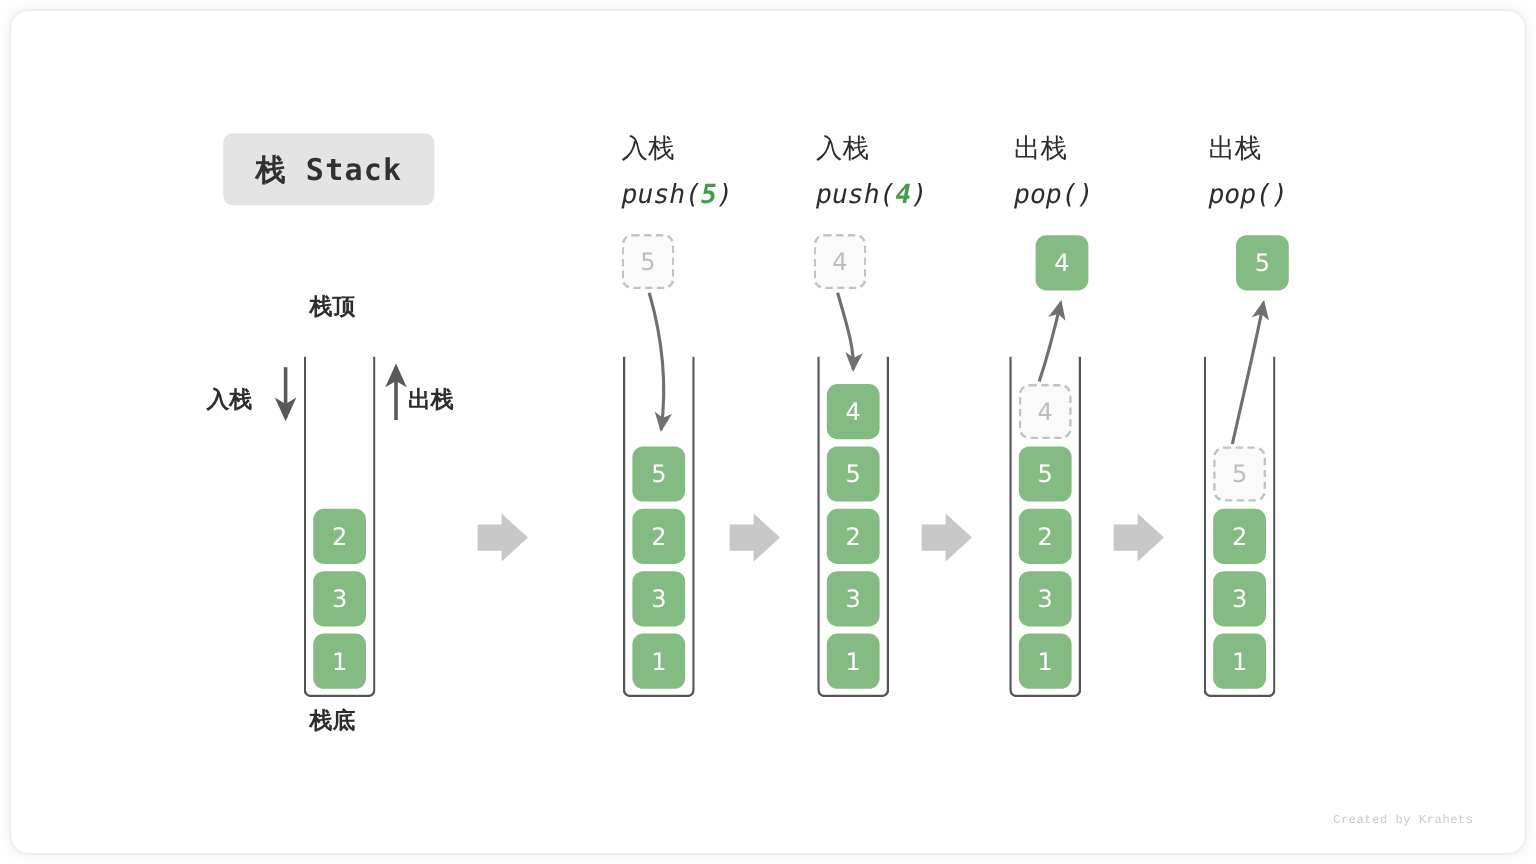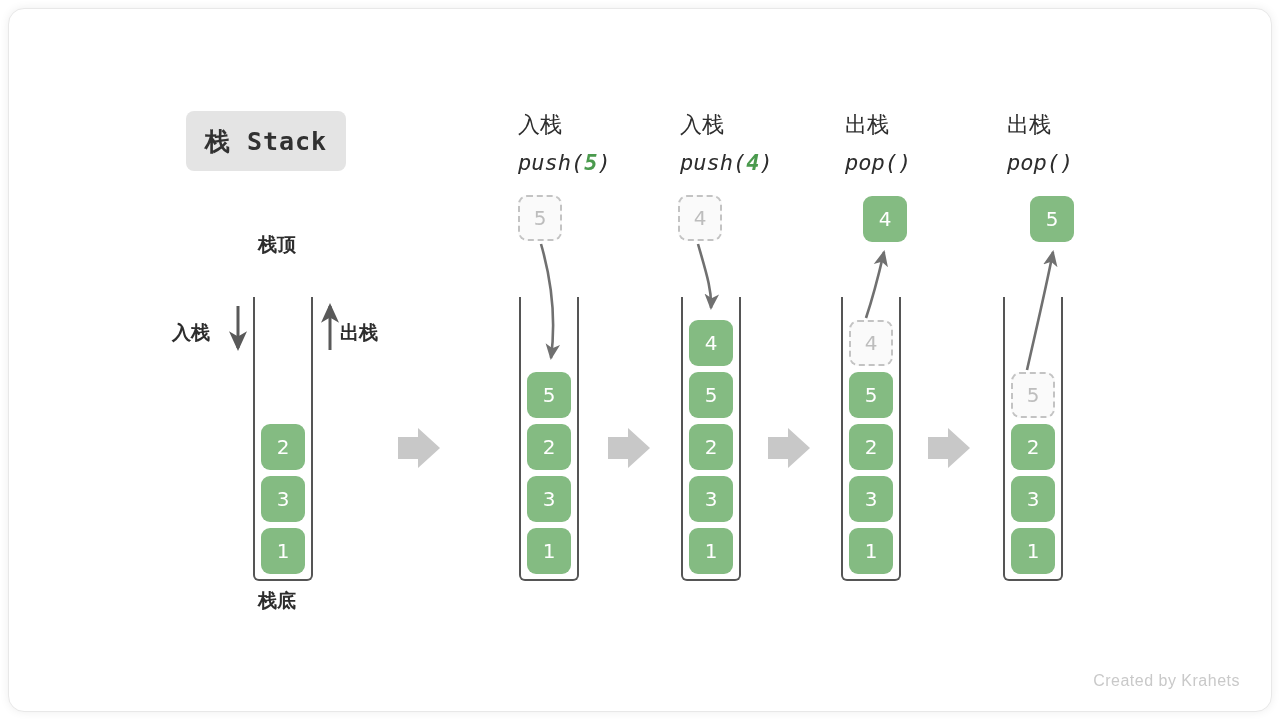--- a/index.html
+++ b/index.html
@@ -24,21 +24,21 @@
     background: #ffffff;
     border: 1px solid #e8e8e8;
     border-radius: 16px;
     box-shadow: 0 0 10px rgba(0,0,0,0.07);
     box-sizing: border-box;
   }
   .title-chip {
     position: absolute;
     left: 186px;
     top: 111px;
-    width: 160px;
+    width: 176px;
     height: 60px;
     background: #e4e4e4;
     border-radius: 8px;
     display: flex;
     align-items: center;
     justify-content: center;
     font-size: 25px;
     font-weight: bold;
     color: #313131;
     letter-spacing: 1px;
@@ -97,45 +97,45 @@
     background: #84bb82;
     color: #ffffff;
   }
   .cell.ghost {
     background: #fafafa;
     color: #bdbdbd;
     border: 2px dashed #c3c3c3;
   }
   .footer-credit {
     position: absolute;
-    right: 40px;
+    right: 52px;
     bottom: 30px;
-    font-size: 16px;
+    font-size: 10px;
     color: #c9c9c9;
-    font-family: Liberation Sans, sans-serif;
+    font-family: Liberation Mono, monospace;
     letter-spacing: 0.5px;
   }
   svg.overlay {
     position: absolute;
     left: 0;
     top: 0;
     width: 1280px;
     height: 720px;
     pointer-events: none;
   }
 </style>
 </head>
 <body>
 
 <div id="page">
   <div class="card"></div>
 
   <div class="title-chip">栈 Stack</div>
 
-  <div class="side-label" style="left:258px; top:232px;">栈顶</div>
+  <div class="side-label" style="left:258px; top:243px;">栈顶</div>
   <div class="side-label" style="left:258px; top:588px;">栈底</div>
   <div class="side-label" style="left:172px; top:320px;">入栈</div>
   <div class="side-label" style="left:340px; top:320px;">出栈</div>
 
   <div class="stack-container" style="left:253px; top:297px; width:60px; height:284px;"></div>
   <div class="cell solid" style="left:261px; top:424px;">2</div>
   <div class="cell solid" style="left:261px; top:476px;">3</div>
   <div class="cell solid" style="left:261px; top:528px;">1</div>
 
   <div class="col-header" style="left:518px; top:106px;">

